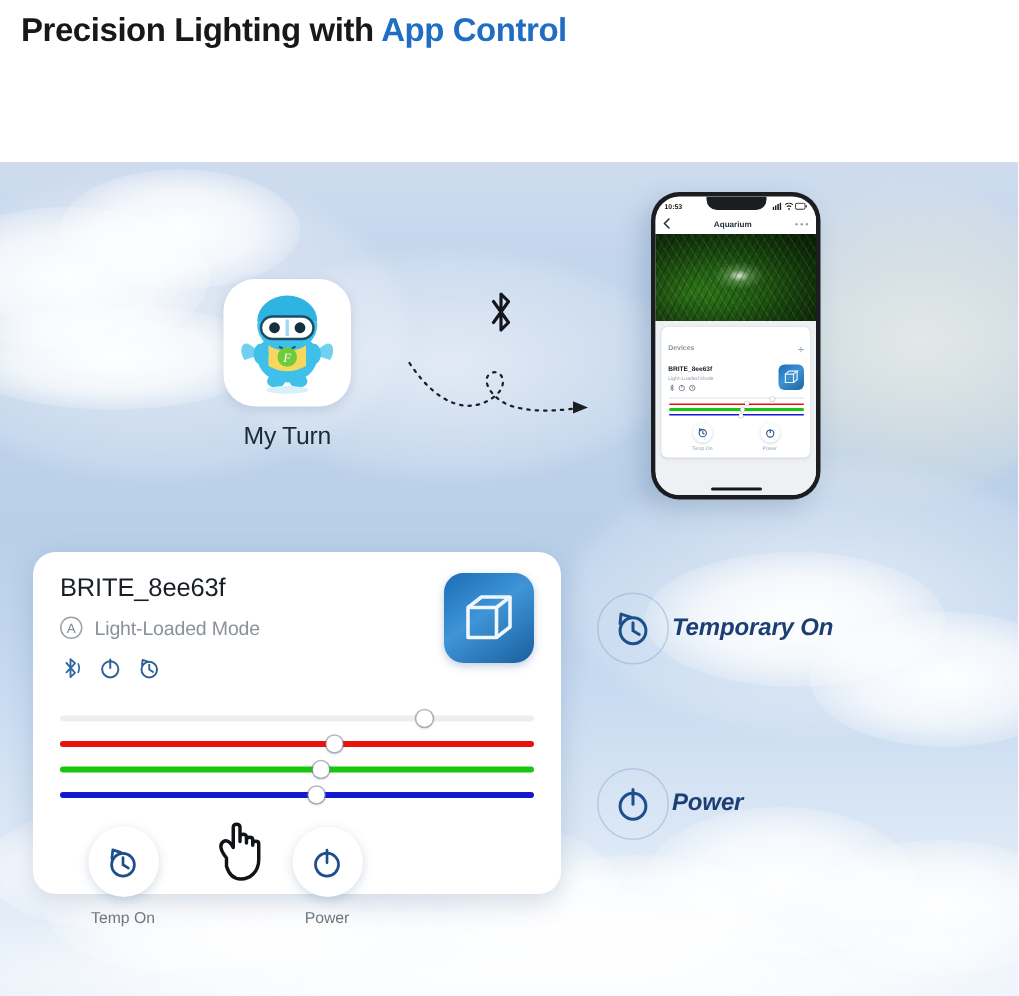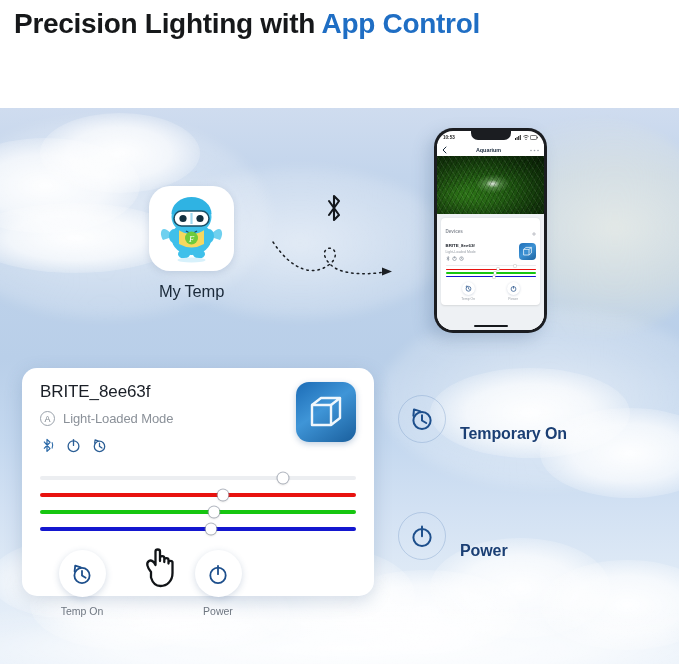--- a/index.html
+++ b/index.html
@@ -59,21 +59,21 @@
     background: radial-gradient(ellipse at 60% 50%,
         rgba(255,250,228,0.55) 0%,
         rgba(255,246,210,0.28) 40%,
         rgba(255,255,255,0) 75%);
     filter: blur(4px);
   }
 
   
   .header { position: absolute; left: 0; top: 0; width: 679px; padding: 8px 14px 0 14px; }
   h1.title {
-    font-size: 28px;
+    font-size: 22px;
     font-weight: bold;
     letter-spacing: -0.3px;
     color: #16181a;
     white-space: nowrap;
     line-height: 1.12;
   }
   h1.title .accent { color: #1f6ec4; }
   p.subtitle {
     margin-top: 6px;
     font-size: 19.5px;
@@ -240,21 +240,21 @@
   .btn-circle {
     width: 47px; height: 47px; border-radius: 50%;
     background: #ffffff; margin: 0 auto;
     box-shadow: 0 2px 7px rgba(45,80,130,0.20);
     display: flex; align-items: center; justify-content: center;
   }
   .btn-label { font-size: 10.5px; color: #6e7680; margin-top: 8px; }
   .hand-cursor { position: absolute; left: 140px; top: 543px; z-index: 30; }
 
   
-  .feature { position: absolute; display: flex; align-items: flex-end; gap: 14px; }
+  .feature { position: absolute; display: flex; align-items: center; gap: 2px; font-style: italic; }
   .feature-icon {
     width: 48px; height: 48px; border-radius: 50%;
     border: 1px solid rgba(120,155,200,0.38);
     display: flex; align-items: center; justify-content: center;
     flex: none;
   }
   .feature-title {
     font-size: 16px; font-weight: bold; color: #1b3f74;
     letter-spacing: -0.1px; line-height: 1.15;
   }
@@ -321,21 +321,21 @@
         <text x="42.5" y="55.6" text-anchor="middle" font-size="8.5" fill="#ffffff" font-family="Liberation Serif, serif" font-style="italic">F</text>
 
         <ellipse cx="25" cy="50" rx="5" ry="7" fill="#3fc0ea"></ellipse>
         <ellipse cx="60" cy="50" rx="5" ry="7" fill="#3fc0ea"></ellipse>
 
         <ellipse cx="35" cy="68" rx="6" ry="4.5" fill="#3fc0ea"></ellipse>
         <ellipse cx="50" cy="68" rx="6" ry="4.5" fill="#3fc0ea"></ellipse>
         <ellipse cx="42.5" cy="74" rx="14" ry="2.6" fill="#d7f1fb"></ellipse>
       </svg>
     </div>
-    <div class="app-label">My Temp</div>
+    <div class="app-label">My Turn</div>
   </div>
 
   <div class="bt-mark">
     <svg width="24" height="34" viewBox="0 0 24 34" aria-hidden="true">
       <path d="M7 9 L17 23 L12 28 V4 L17 9 L7 23" fill="none" stroke="#13171c" stroke-width="2.1" stroke-linejoin="round" stroke-linecap="round"></path>
     </svg>
   </div>
 
   <div class="flow-arrow">
     <svg width="130" height="50" viewBox="0 0 130 50" aria-hidden="true">

